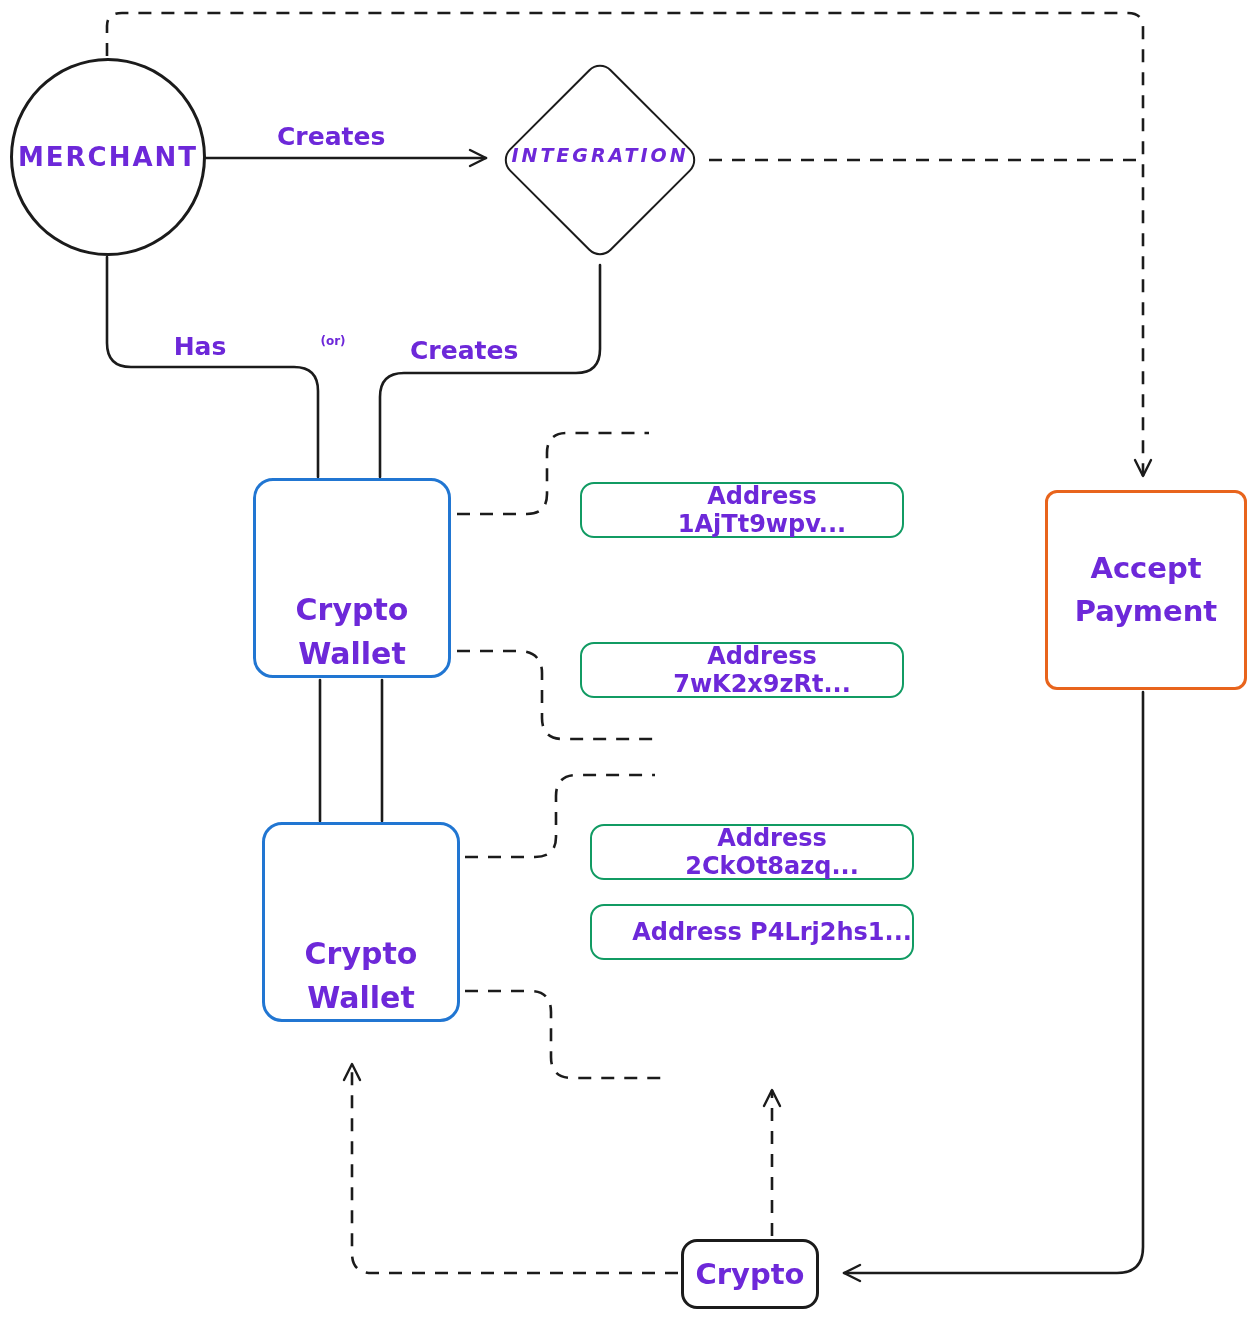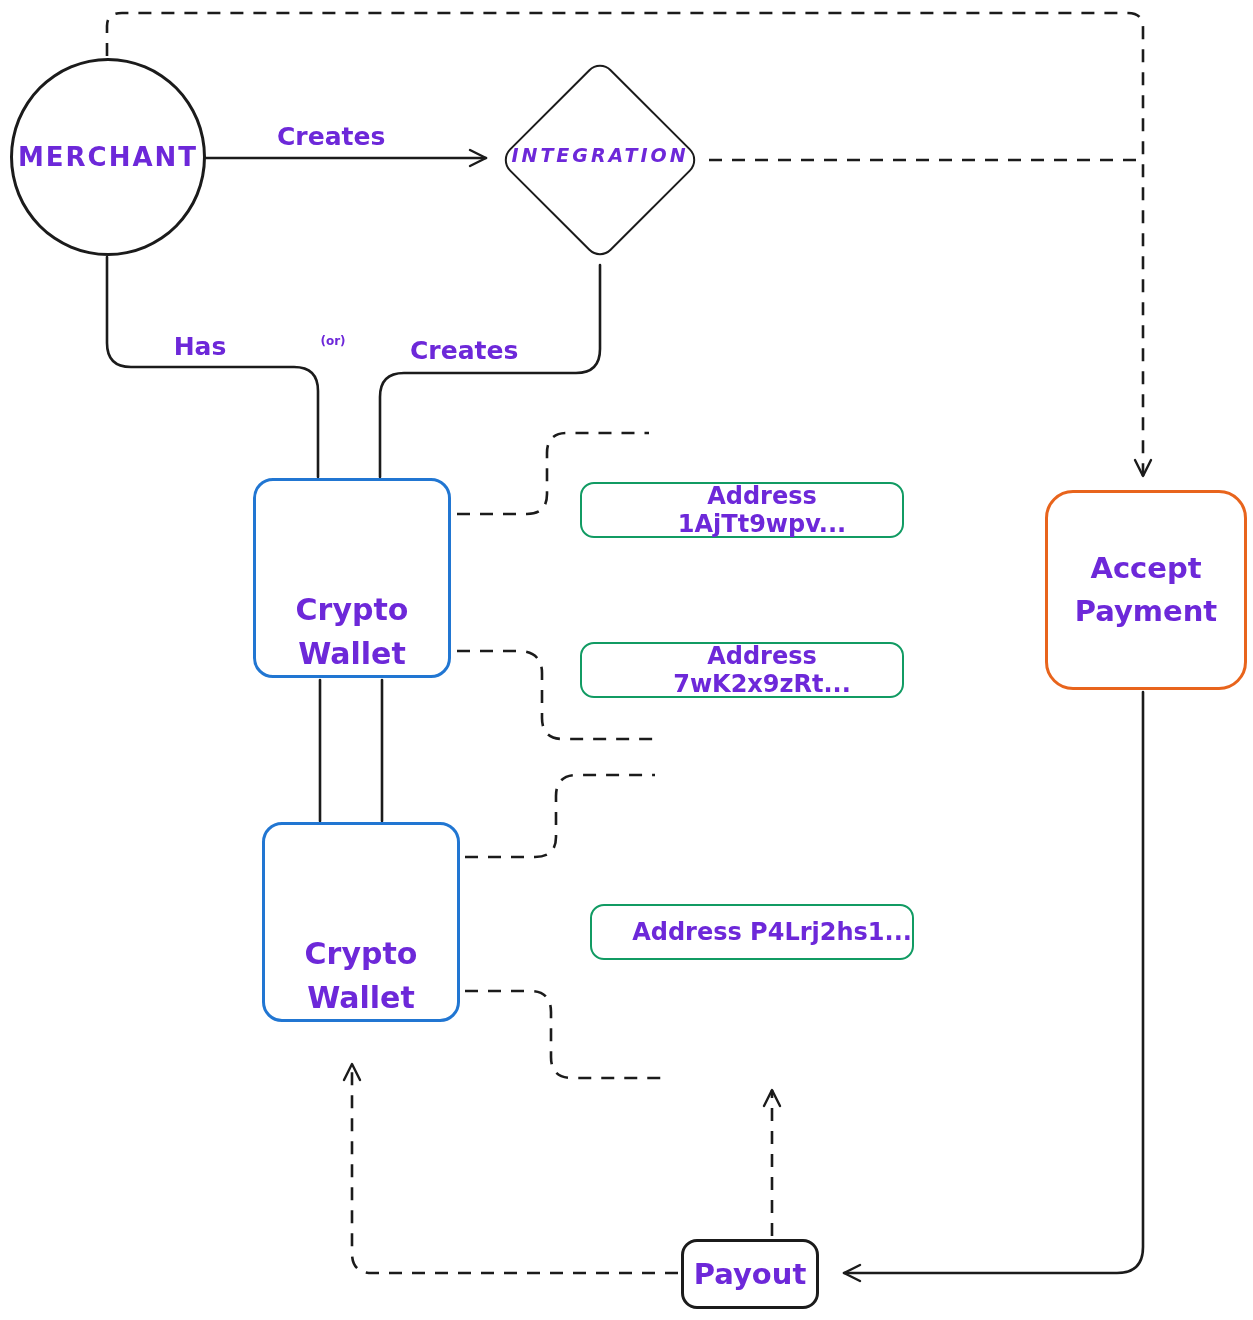--- a/index.html
+++ b/index.html
@@ -37,21 +37,21 @@
   .wallet{
     width:198px;height:200px;
     border:3px solid #2176d2;border-radius:20px;
     font-size:30px;font-weight:bold;line-height:1.45;align-items:flex-end;
   }
   .wallet .lbl{width:130px;}
   .wallet1{left:253px;top:478px;}
   .wallet2{left:262px;top:822px;}
   .accept{
     left:1045px;top:490px;width:202px;height:200px;
-    border:3.2px solid #e8641c;border-radius:28px;
+    border:3.2px solid #e8641c;border-radius:12px;
     font-size:29px;font-weight:bold;line-height:1.5;
   }
   .accept .lbl{width:150px;}
   .payout{
     left:681px;top:1239px;width:138px;height:70px;
     border:3px solid #1b1b1b;border-radius:16px;
     font-size:29px;font-weight:bold;
   }
   .addr{
     width:324px;height:56px;
@@ -115,30 +115,33 @@
 
   <div class="node wallet wallet2">
     <span class="lbl">Crypto Wallet</span>
   </div>
 
   <div class="node accept">
     <span class="lbl">Accept Payment</span>
   </div>
 
   <div class="node payout">
-    <span>Payout</span>
+    <span>Crypto</span>
   </div>
 
   <div class="node addr g1" style="top:482px;">
     <span>Address 1AjTt9wpv...</span>
   </div>
   <div class="node addr g1" style="top:642px;">
     <span>Address 7wK2x9zRt...</span>
   </div>
 
+  <div class="node addr g2" style="top:824px;">
+    <span>Address 2CkOt8azq...</span>
+  </div>
   <div class="node addr g2" style="top:904px;">
     <span>Address P4Lrj2hs1...</span>
   </div>
 
   <div class="edge-label lab-creates-top">Creates</div>
   <div class="edge-label lab-has">Has</div>
   <div class="edge-label lab-or">(or)</div>
   <div class="edge-label lab-creates-mid">Creates</div>
 
 </div>

